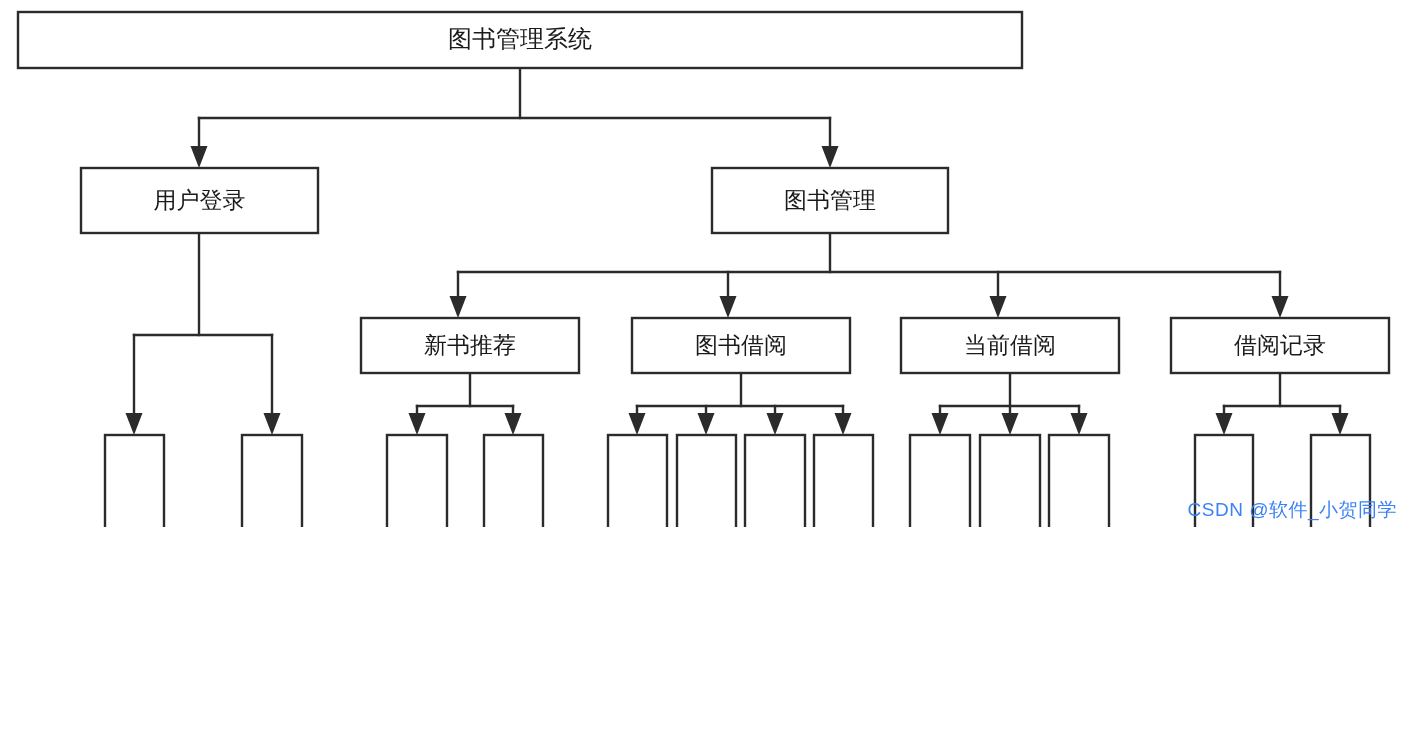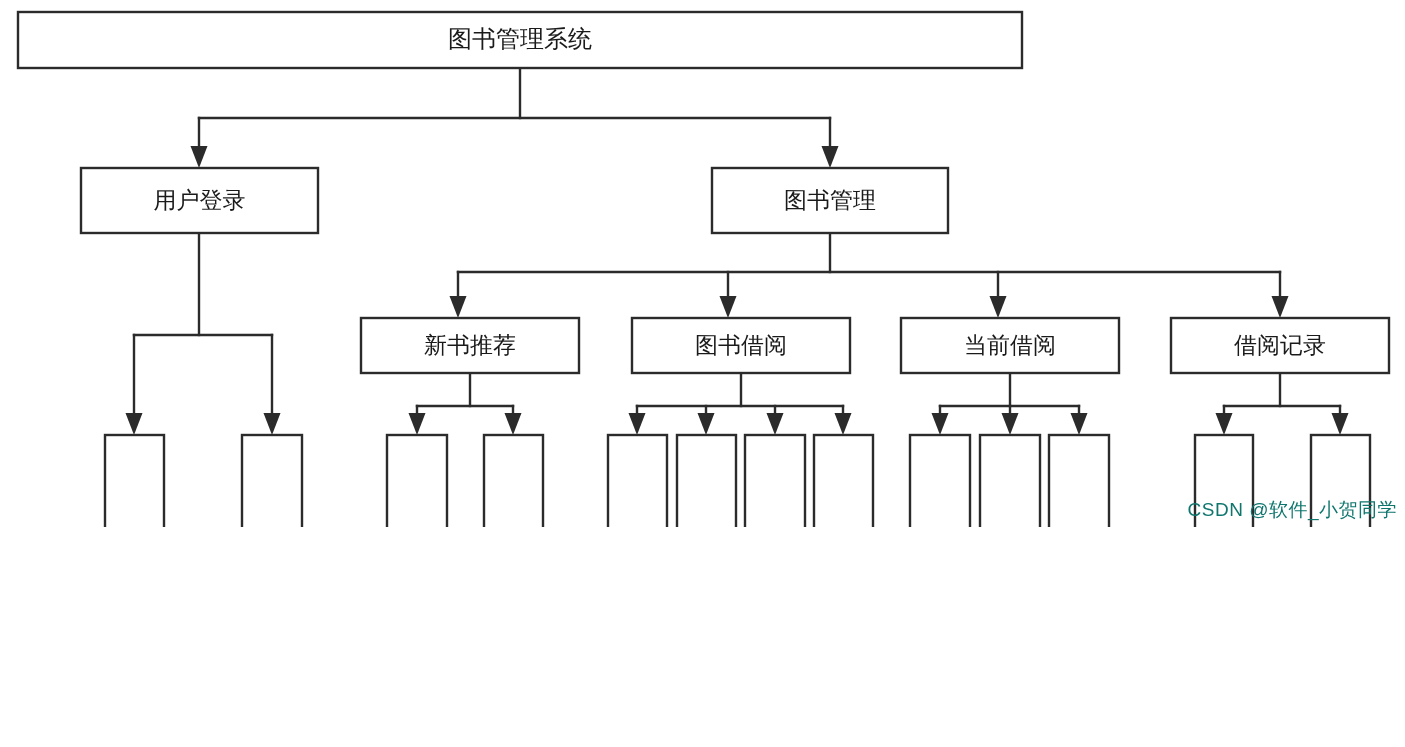--- a/index.html
+++ b/index.html
@@ -72,21 +72,21 @@
     letter-spacing: 3px;
     white-space: nowrap;
     text-align: center;
   }
   .watermark {
     position: absolute;
     right: 8px;
     bottom: 4px;
     font-family: "Liberation Sans", "DejaVu Sans", sans-serif;
     font-size: 19px;
-    color: #0f766e;
+    color: #3b82f6;
     white-space: nowrap;
     letter-spacing: 0.5px;
   }
 </style>
 </head>
 <body>
 
 <div id="diagram-root">
 
   <svg class="diagram-canvas" viewBox="0 0 1405 747">

